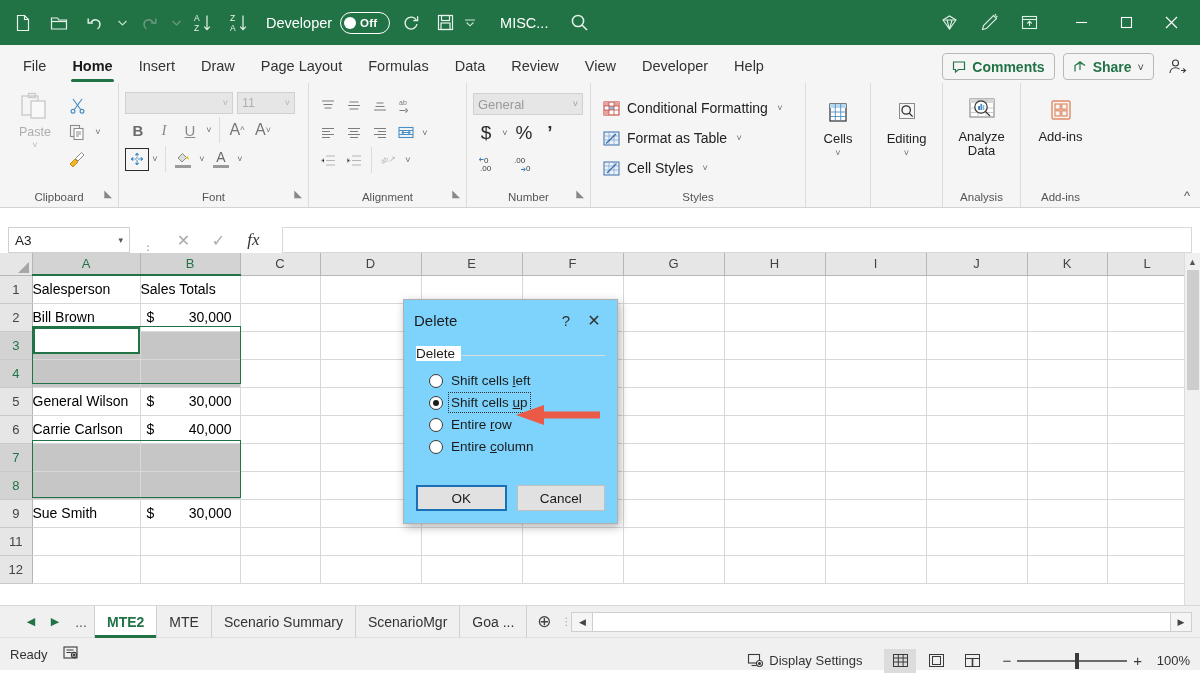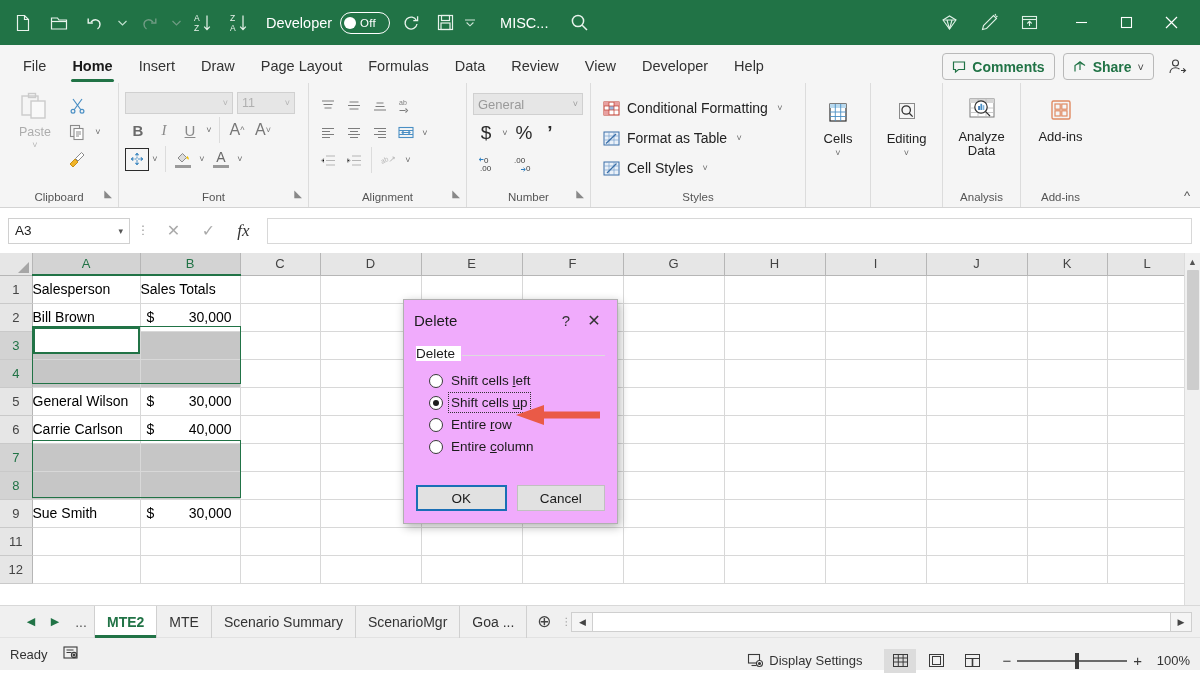--- a/index.html
+++ b/index.html
@@ -24,21 +24,21 @@
   }
   .qbtn svg { display:block; }
   .qcaret { width:16px; height:34px; display:flex; align-items:center; justify-content:center; }
   .autosave-wrap { display:flex; align-items:center; gap:8px; margin-left:10px; margin-right:4px;}
   .autosave-label { font-size:14.5px; color:#fff; }
   .toggle {
     width:50px; height:22px; border-radius:11px; border:1.5px solid #ffffff;
     display:flex; align-items:center; padding:0 3px; gap:4px;
   }
   .toggle .knob { width:12px; height:12px; border-radius:50%; background:#fff; }
-  .toggle .off { font-size:11.5px; font-weight:normal; color:#fff; letter-spacing:.2px;}
+  .toggle .off { font-size:11.5px; font-weight:bold; color:#fff; letter-spacing:.2px;}
   .doc-title { font-size:14.5px; margin-left:22px; color:#fff; white-space:nowrap;}
   .search-btn { margin-left:14px; width:34px;height:34px;display:flex;align-items:center;justify-content:center;}
   .title-spacer { flex:1 1 auto; }
   .title-right { display:flex; align-items:center; }
   .title-right .qbtn { width:40px; }
   .wincontrols { display:flex; align-items:center; margin-left:10px;}
   .wbtn { width:45px; height:45px; display:flex; align-items:center; justify-content:center; }
 
   
   .ribbon-tabs {
@@ -108,21 +108,21 @@
   .style-row .gi { width:20px;height:20px;display:flex;align-items:center;justify-content:center;}
 
   
   .bigbtn {
     width:62px; display:flex; flex-direction:column; align-items:center; gap:2px;
     font-size:13px; color:#222; padding-top:4px;
   }
   .bigbtn .cap { text-align:center; line-height:15px;}
 
   
-  .formulabar { height:45px; background:#fff; display:flex; align-items:center; padding:0 8px; gap:6px;}
+  .formulabar { height:45px; background:#fff; display:flex; align-items:flex-end; padding:0 8px; gap:11px;}
   .namebox {
     width:122px; height:26px; border:1px solid #d0d0d0; display:flex; align-items:center;
     justify-content:space-between; padding:0 6px; font-size:13.5px; color:#222; background:#fff;
   }
   .dots { width:14px; text-align:center; color:#9a9a9a; font-size:12px; letter-spacing:0; line-height:5px;}
   .fbtns { display:flex; align-items:center; gap:0px; }
   .fbbtn { width:35px; height:26px; display:flex; align-items:center; justify-content:center; color:#aaa; font-size:16px;}
   .fx { font-style:italic; font-family:"Liberation Serif", serif; color:#333; font-size:17px;}
   .finput { flex:1; height:26px; border:1px solid #d8d8d8; border-left:1px solid #d8d8d8; background:#fff;}
 
@@ -181,21 +181,21 @@
   .viewbtn { width:32px; height:24px; display:flex; align-items:center; justify-content:center;}
   .viewbtn.active { background:#dcdcdc; }
   .zoomslider { display:flex; align-items:center; gap:6px; margin-left:10px;}
   .zline { width:110px; height:2px; background:#6b6b6b; position:relative;}
   .zthumb { position:absolute; left:58px; top:-7px; width:4px; height:16px; background:#3b3b3b;}
   .zpct { width:42px; text-align:right; font-size:13px;}
 
   
   .dialog {
     position:absolute; left:403px; top:299px; width:215px; height:225px;
-    background:#f0abfc; border:1px solid #b0b0b0; box-shadow:2px 3px 9px rgba(0,0,0,.30);
+    background:#7dd3fc; border:1px solid #b0b0b0; box-shadow:2px 3px 9px rgba(0,0,0,.30);
     display:flex; flex-direction:column;
   }
   .dlg-title { height:40px; display:flex; align-items:center; padding:0 8px 0 10px; }
   .dlg-title .t { font-size:15px; color:#1b1b1b; }
   .dlg-qm { margin-left:auto; width:26px; text-align:center; font-size:15px; color:#333;}
   .dlg-x { width:30px; text-align:center; font-size:16px; color:#333;}
   .dlg-body { flex:1; padding:4px 12px 0 12px; position:relative;}
   .fieldset-label { font-size:13.5px; color:#1b1b1b; display:inline-block; background:#fff; padding-right:6px;}
   .fsline { position:absolute; left:58px; right:12px; top:15px; height:1px; background:#dcdcdc;}
   .radios { margin-top:11px; display:flex; flex-direction:column; gap:7px; padding-left:13px;}

